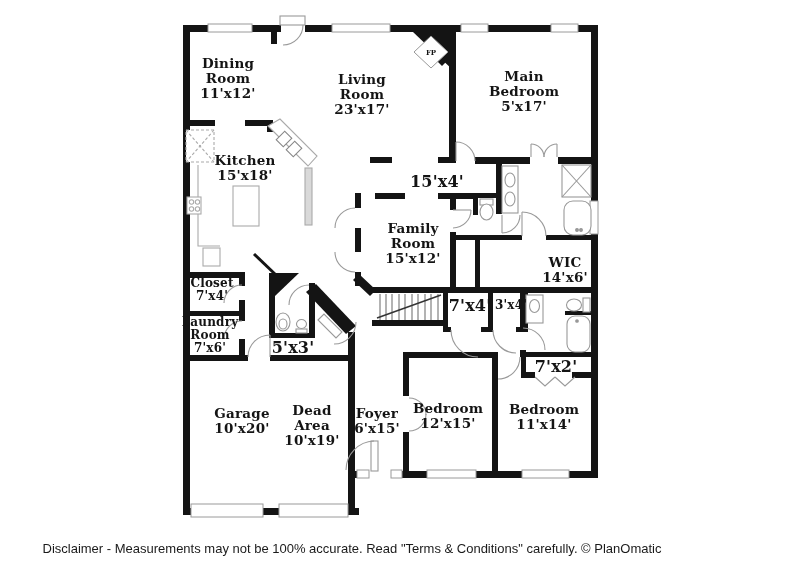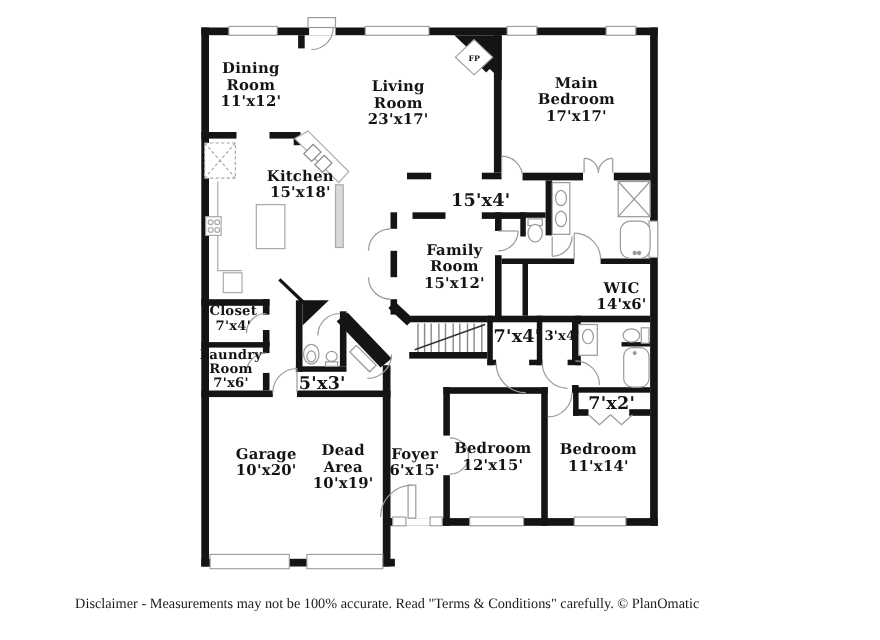--- a/index.html
+++ b/index.html
@@ -7,21 +7,21 @@
          font-family:"DejaVu Serif","Liberation Serif",serif;}
   #plan-svg{position:absolute;left:0;top:0;}
   #labels{position:absolute;left:0;top:0;width:800px;height:582px;pointer-events:none;}
   .room-label{position:absolute;transform:translate(-50%,-50%);text-align:center;
       color:#141414;font-weight:bold;line-height:1.1;white-space:pre-line;
       letter-spacing:.2px;}
   .lg{font-size:13.5px;}
   .md{font-size:16px;}
   .xs{font-size:12px;}
   #disclaimer{position:absolute;left:50%;top:541px;transform:translateX(-50%);
-      font-size:13px;color:#1a1a1a;white-space:nowrap;font-family:Liberation Serif, serif;}
+      font-size:13px;color:#1a1a1a;white-space:nowrap;font-family:Liberation Sans, sans-serif;}
 </style>
 </head>
 <body>
 
 <div id="stage">
 <svg id="plan-svg" width="800" height="582" viewBox="0 0 800 582">
 
   <g fill="#141414" stroke="none">
 
     <rect x="183" y="25" width="415" height="7"></rect>
@@ -227,22 +227,22 @@
 
 <div id="labels">
       <div class="room-label lg" style="left: 228px; top: 78px;">Dining
 Room
 11'x12'</div>
       <div class="room-label lg" style="left: 362px; top: 94px;">Living
 Room
 23'x17'</div>
       <div class="room-label lg" style="left: 524px; top: 91px;">Main
 Bedroom
-17'x17'</div>
-      <div class="room-label lg" style="left: 245px; top: 168px; margin-left: 28px;">Kitchen
+5'x17'</div>
+      <div class="room-label lg" style="left: 245px; top: 168px;">Kitchen
 15'x18'</div>
       <div class="room-label md" style="left: 437px; top: 182px;">15'x4'</div>
       <div class="room-label lg" style="left: 413px; top: 243px; text-align: center;">Family
 Room
 15'x12'</div>
       <div class="room-label lg" style="left: 565px; top: 270px;">WIC
 14'x6'</div>
       <div class="room-label md" style="left: 470px; top: 306px;">7'x4'</div>
       <div class="room-label xs" style="left: 511px; top: 306px;">3'x4'</div>
       <div class="room-label xs" style="left: 212px; top: 290px;">Closet

